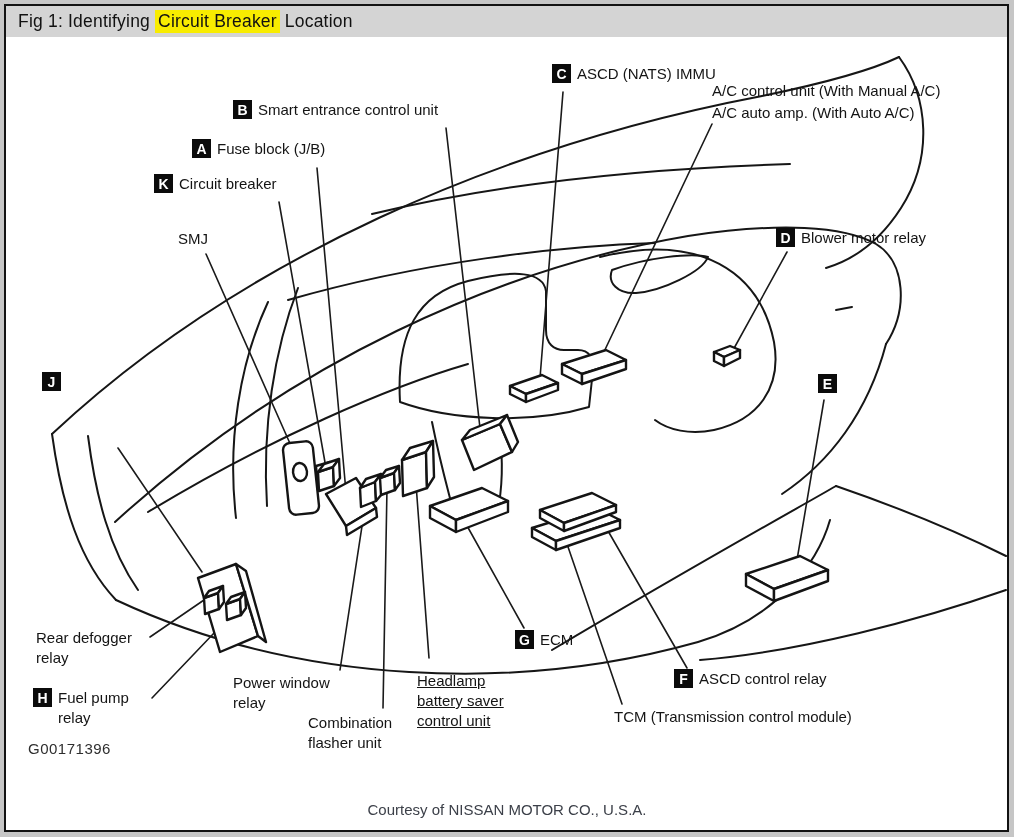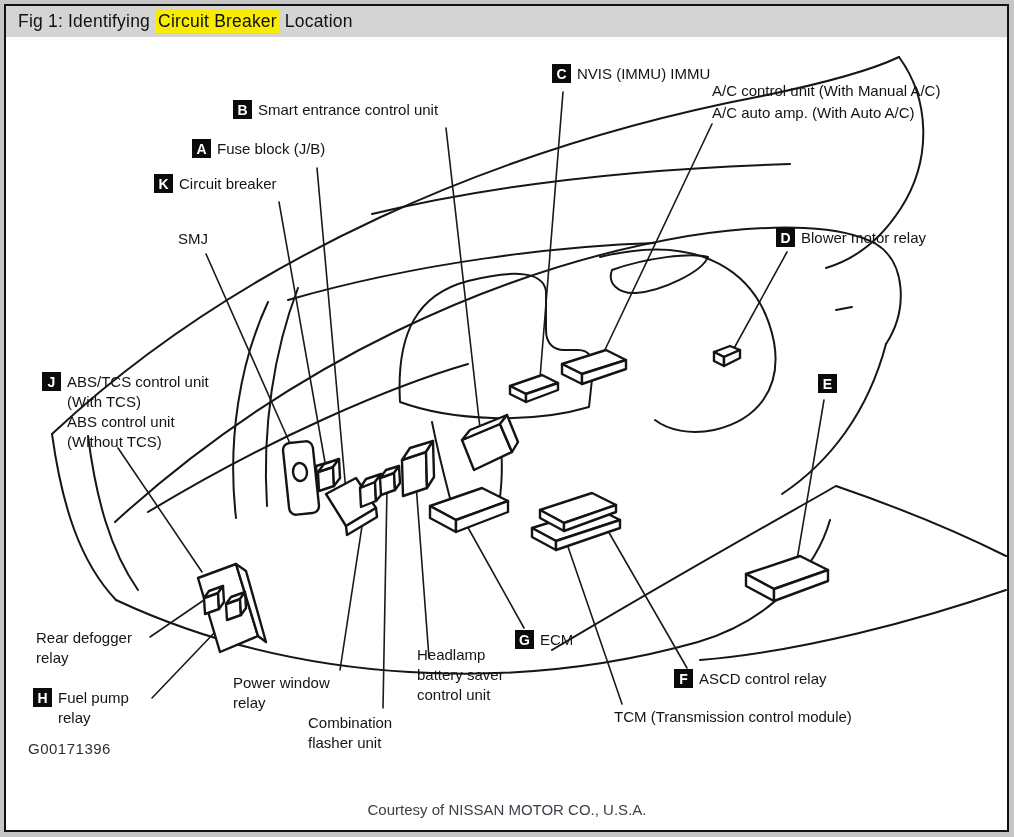--- a/index.html
+++ b/index.html
@@ -187,21 +187,21 @@
       <path class="box" d="M 204,598 L 209,591 L 223,586 L 218,593 Z"></path>
       <path class="box" d="M 218,593 L 223,586 L 224,602 L 219,609 Z"></path>
       <path class="box" d="M 226,604 L 240,599 L 241,615 L 227,620 Z"></path>
       <path class="box" d="M 226,604 L 231,597 L 245,592 L 240,599 Z"></path>
       <path class="box" d="M 240,599 L 245,592 L 246,608 L 241,615 Z"></path>
     </g>
   </svg>
 
   <div class="lbl" style="left:552px;top:64px;">
     <span class="badge">C</span>
-    <span class="txt">NVIS (IMMU) IMMU</span>
+    <span class="txt">ASCD (NATS) IMMU</span>
   </div>
 
   <div class="lbl" style="left:712px;top:80px;line-height:22px;">
     <span class="txt">A/C control unit (With Manual A/C)
 A/C auto amp. (With Auto A/C)</span>
   </div>
 
   <div class="lbl" style="left:233px;top:100px;">
     <span class="badge">B</span>
     <span class="txt">Smart entrance control unit</span>
@@ -225,24 +225,20 @@
     <span class="badge">D</span>
     <span class="txt">Blower motor relay</span>
   </div>
 
   <div class="lbl" style="left:818px;top:374px;">
     <span class="badge">E</span>
   </div>
 
   <div class="lbl" style="left:42px;top:372px;">
     <span class="badge">J</span>
-    <span class="txt">ABS/TCS control unit
-(With TCS)
-ABS control unit
-(Without TCS)</span>
   </div>
 
   <div class="lbl" style="left:36px;top:628px;">
     <span class="txt">Rear defogger
 relay</span>
   </div>
 
   <div class="lbl" style="left:33px;top:688px;">
     <span class="badge">H</span>
     <span class="txt">Fuel pump
@@ -252,21 +248,21 @@
   <div class="lbl" style="left:233px;top:673px;justify-content:center;">
     <span class="txt">Power window
 relay</span>
   </div>
 
   <div class="lbl" style="left:308px;top:713px;justify-content:flex-end;">
     <span class="txt">Combination
 flasher unit</span>
   </div>
 
-  <div class="lbl" style="left:417px;top:645px;">
+  <div class="lbl" style="left:417px;top:671px;text-decoration:underline;">
     <span class="txt">Headlamp
 battery saver
 control unit</span>
   </div>
 
   <div class="lbl" style="left:515px;top:630px;">
     <span class="badge">G</span>
     <span class="txt">ECM</span>
   </div>
 

